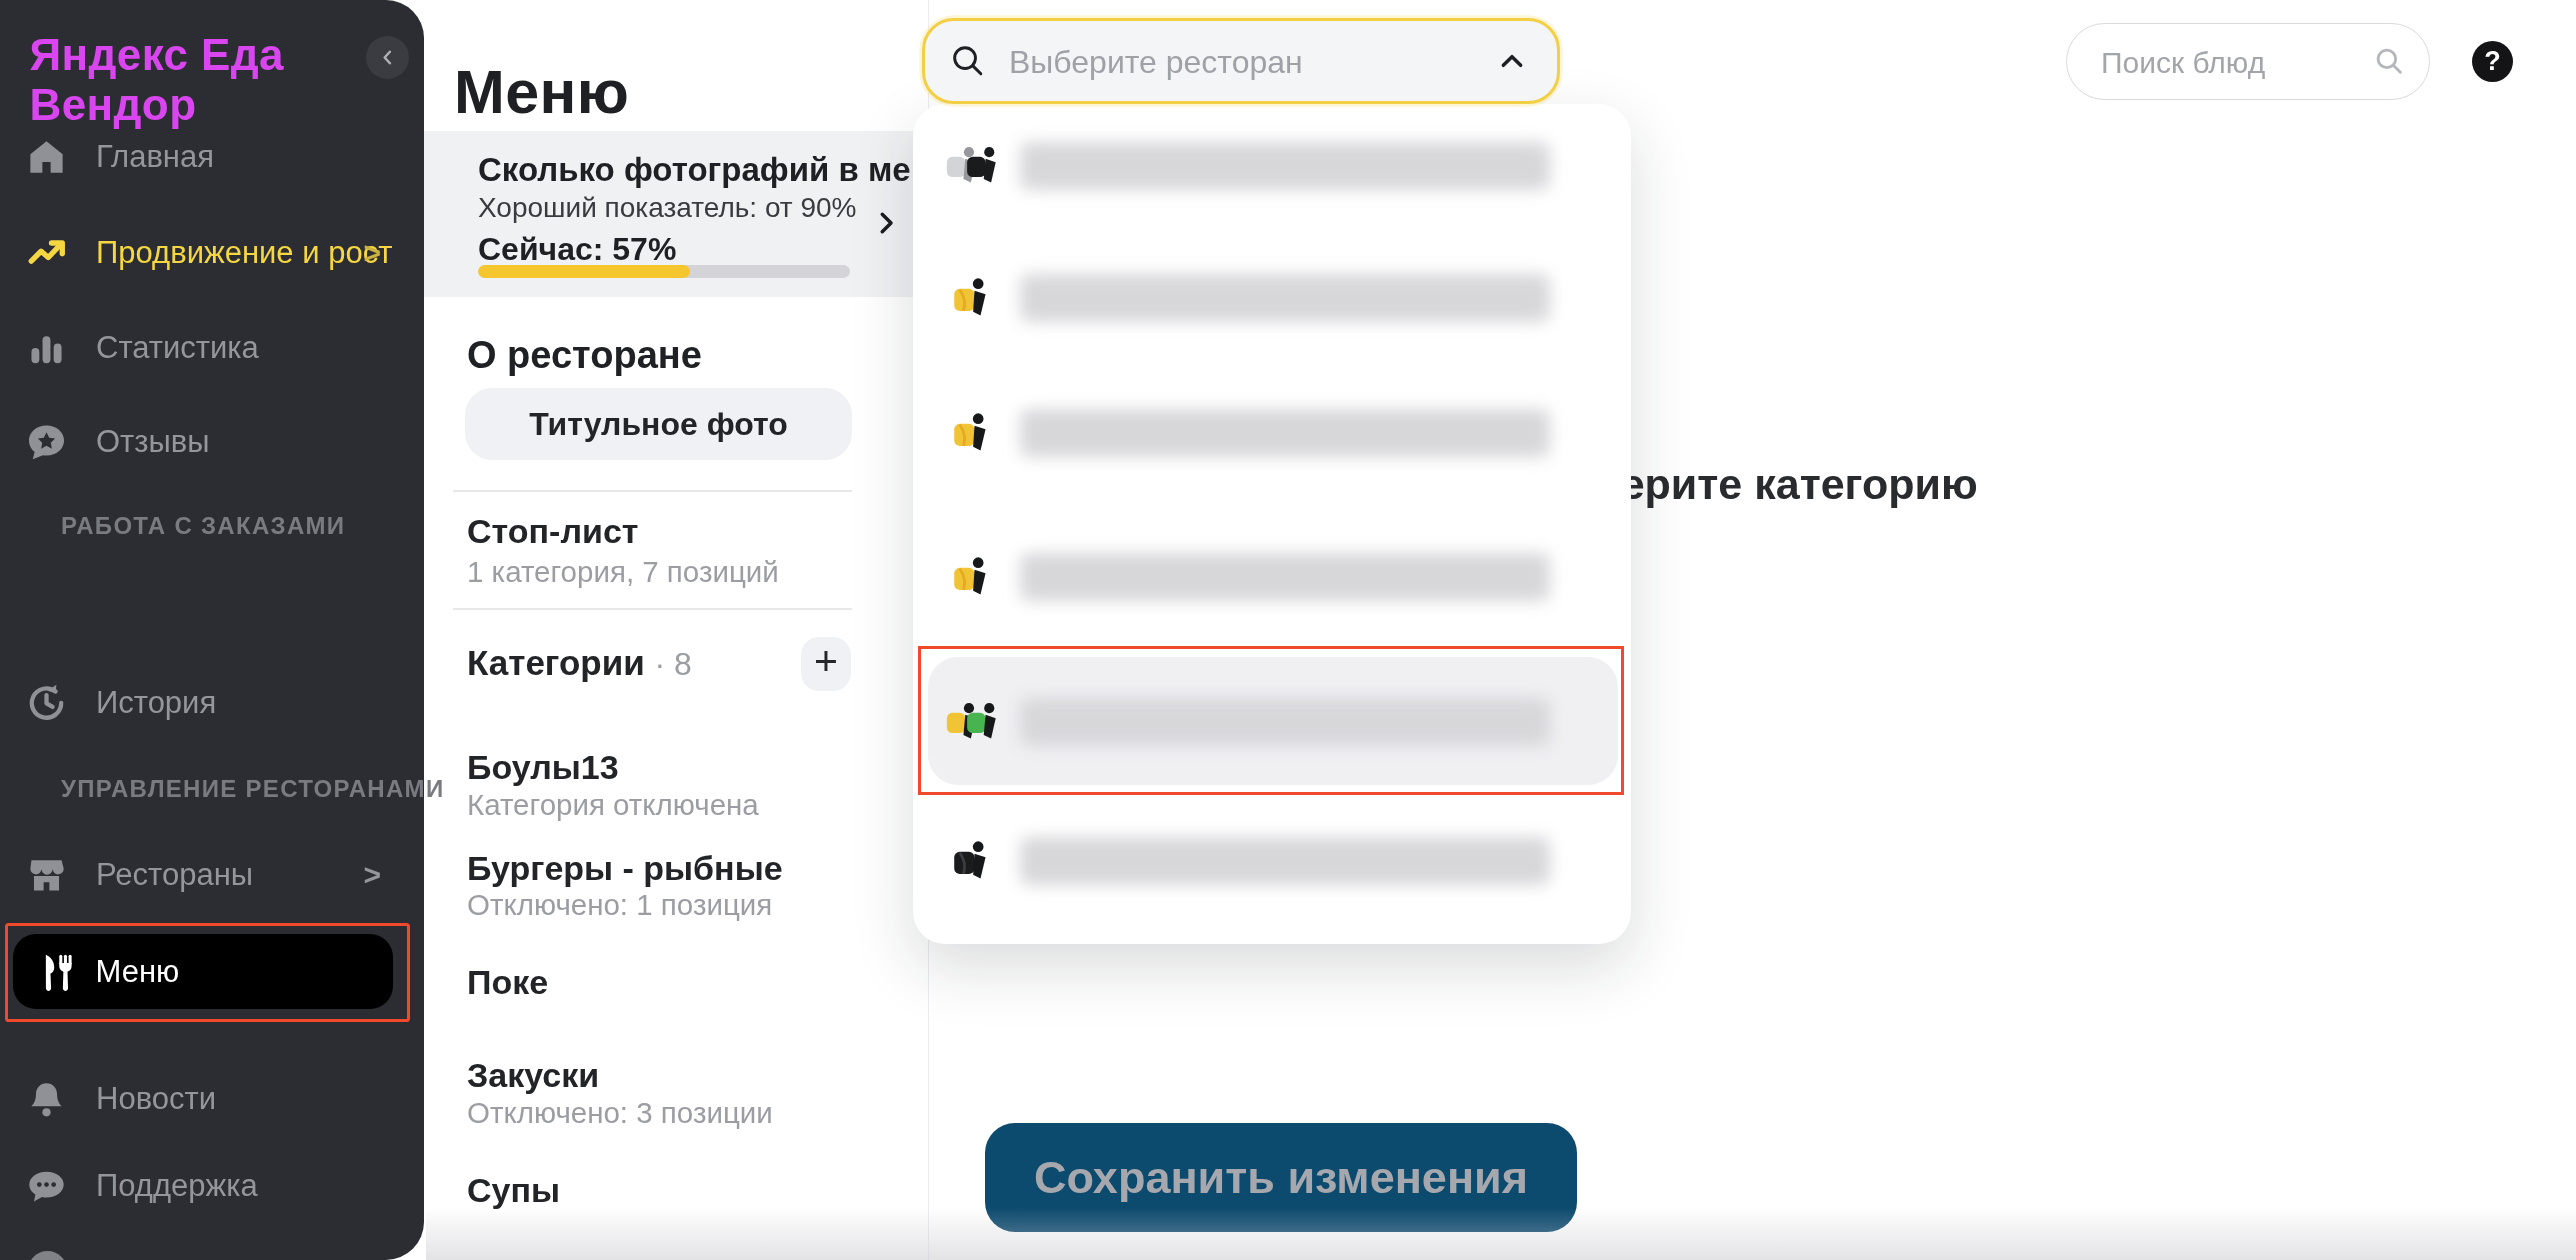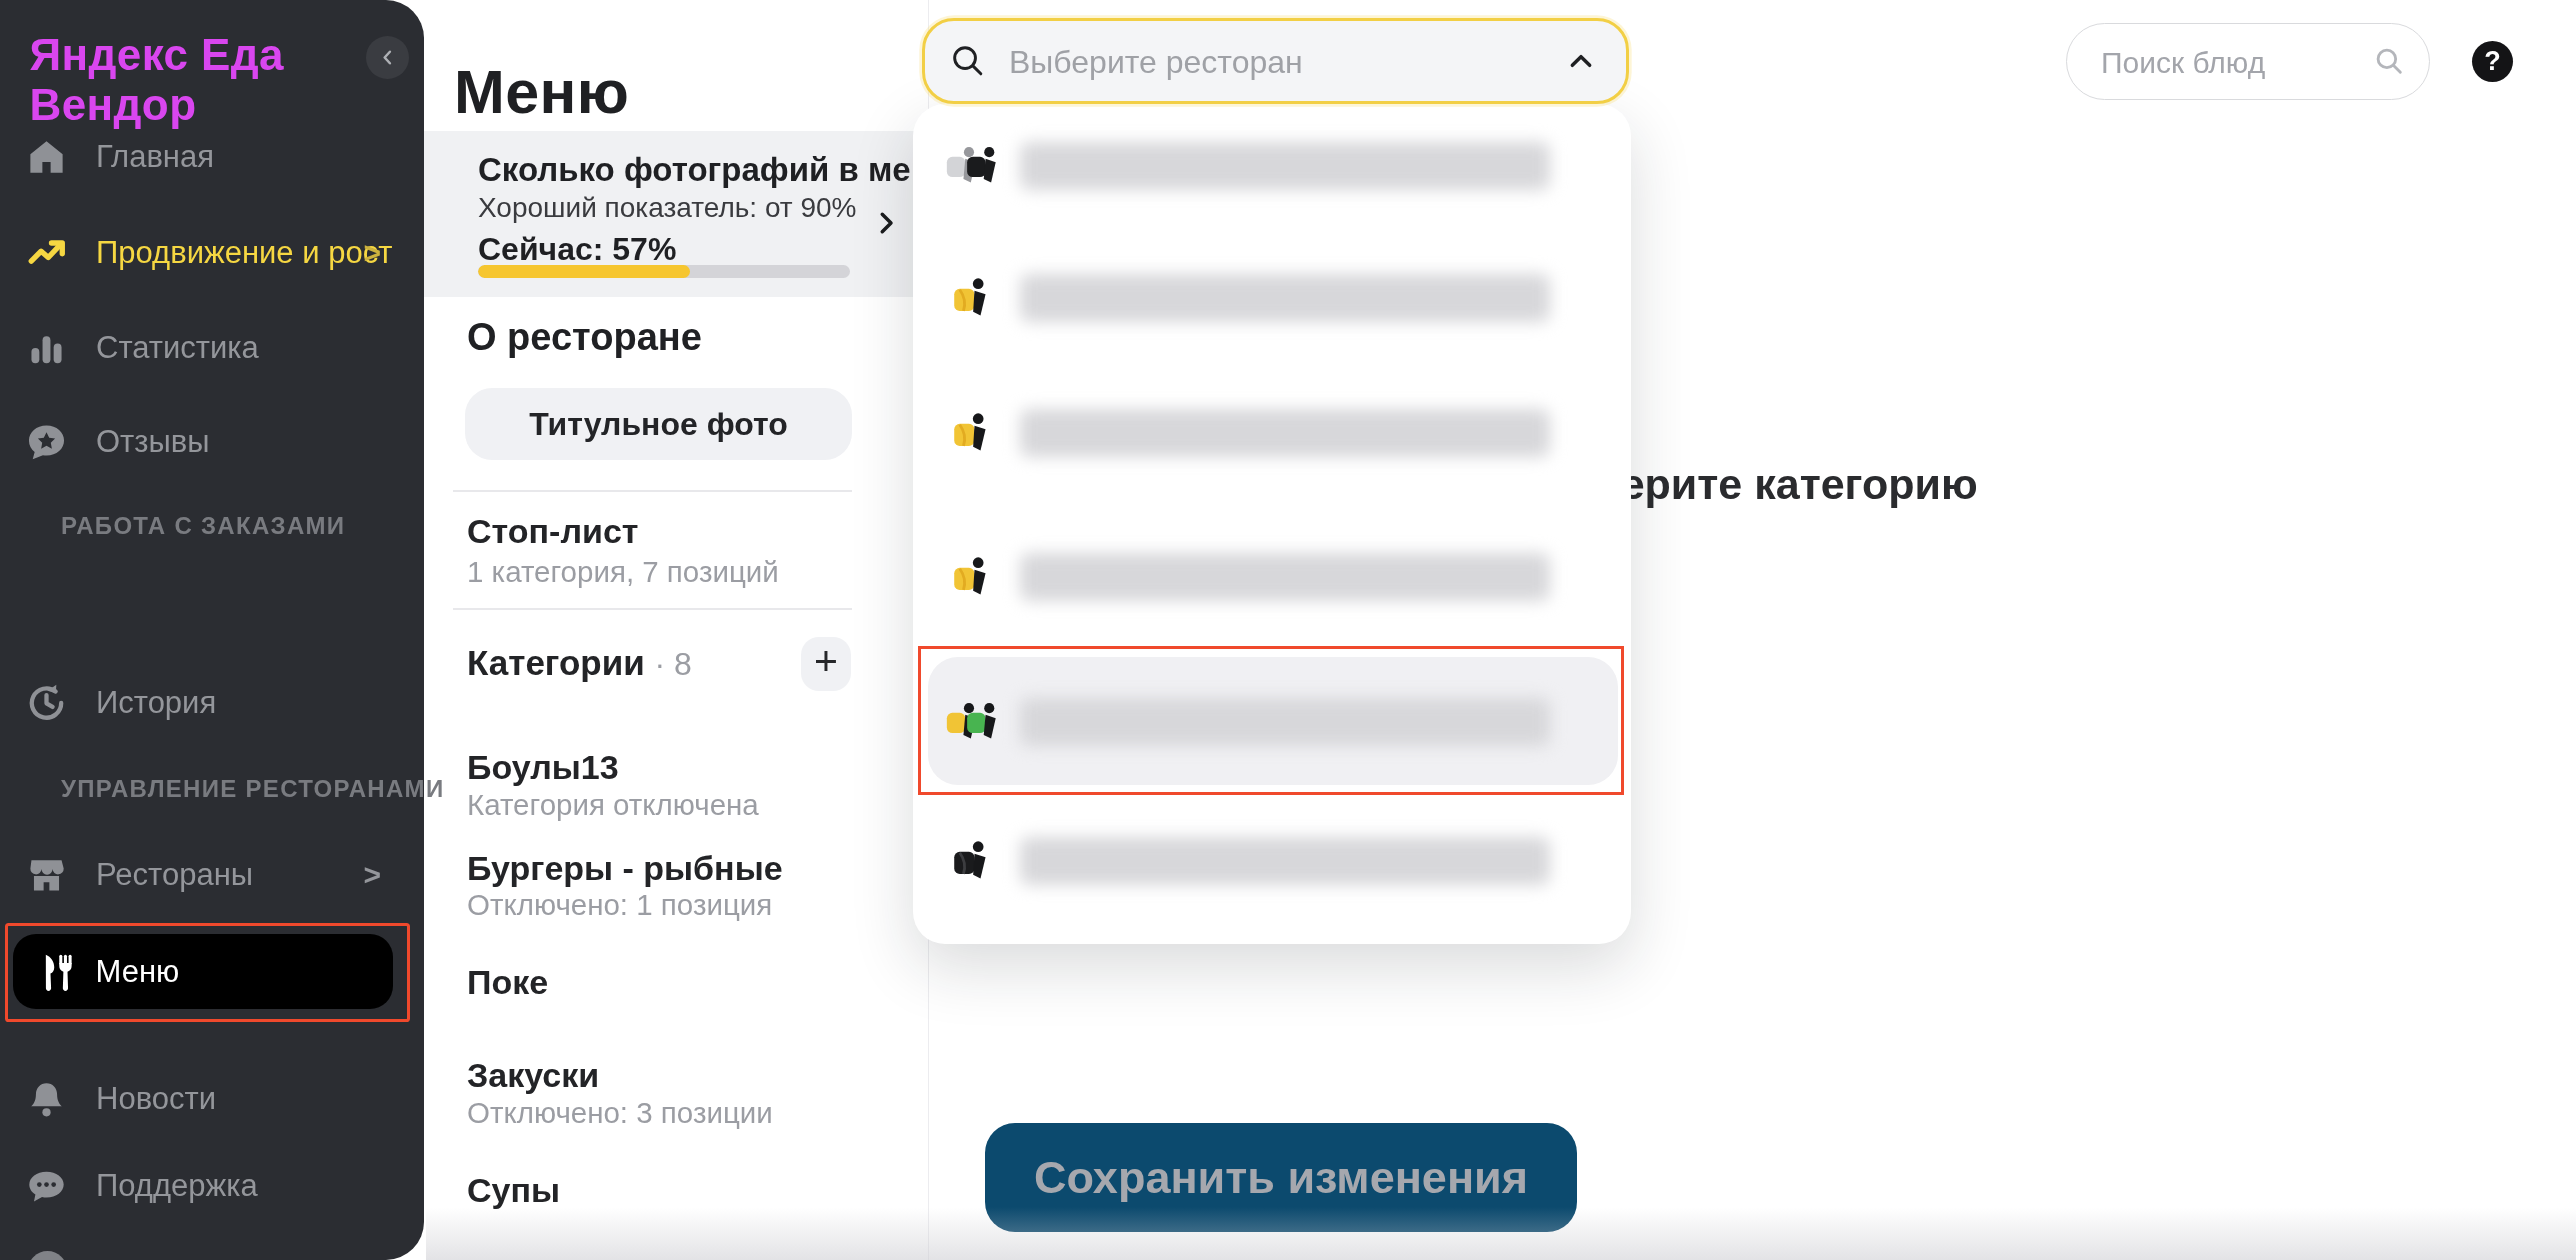--- a/index.html
+++ b/index.html
@@ -53,21 +53,21 @@
   
   .dish-search{position:absolute;left:2066px;top:23px;width:362px;height:75px;border:1.8px solid #d9dadd;
                border-radius:39px;background:#fff;z-index:3;}
   .dish-search input{position:absolute;left:32px;top:0;width:269px;height:100%;border:none;outline:none;
                background:transparent;font-size:30px;color:#3a3b3f;font-family:inherit;}
   .dish-search input::placeholder{color:#a3a5ab;}
   .dish-search .mag{position:absolute;right:23px;top:19.7px;color:#b4b6bb;}
   .help-btn{position:absolute;left:2472px;top:41px;width:41px;height:41px;border-radius:50%;background:#141416;
             border:none;color:#fff;font-size:27px;font-weight:bold;display:flex;align-items:center;justify-content:center;cursor:pointer;z-index:3;}
   
-  .rest-select{position:absolute;left:922px;top:18px;width:707px;height:86px;background:#f4f5f7;
+  .rest-select{position:absolute;left:922px;top:18px;width:638px;height:86px;background:#f4f5f7;
                border:3.6px solid #f2cf45;border-radius:32px;box-sizing:border-box;z-index:41;cursor:pointer;
                box-shadow:0 0 0 2.7px rgba(246,215,90,.25);}
   .rs-mag{position:absolute;left:23px;top:19.7px;color:#1f2023;}
   .rs-ph{position:absolute;left:84px;top:23px;font-size:32px;color:#9fa1a6;white-space:nowrap;}
   .rs-chev{position:absolute;right:29px;top:25px;color:#1f2023;}
   .dropdown-panel{position:absolute;left:913px;top:104px;width:718px;height:840px;background:#fff;
                   border-radius:32px;box-shadow:0 23px 63px rgba(25,28,40,.16);z-index:40;}
   .opt{position:absolute;left:0;width:718px;height:90px;cursor:pointer;}
   .opt-ico{position:absolute;left:32px;top:50%;transform:translateY(-50%);width:59px;height:45px;}
   .opt-bar{position:absolute;left:107px;top:50%;transform:translateY(-50%);width:530px;height:48px;
@@ -215,21 +215,21 @@
       <div class="pc-bar">
         <div class="pc-fill" style="width: 57%;"></div>
       </div>
       <span class="pc-chev">
         <svg width="30" height="30" viewBox="0 0 24 24">
             <path d="M9 5 L16 12 L9 19" fill="none" stroke="currentColor" stroke-width="2.8" stroke-linecap="round" stroke-linejoin="round"></path>
           </svg>
       </span>
     </div>
 
-    <div class="sec-heading" style="top:316px">О ресторане</div>
+    <div class="sec-heading" style="top:334px">О ресторане</div>
 
     <button class="gray-btn titlephoto-btn">Титульное фото</button>
 
     <div class="divider" style="top:490px"></div>
 
     <div class="item-title" style="top:512px">Стоп-лист</div>
     <div class="item-note" style="top:555px">1 категория, 7 позиций</div>
 
     <div class="divider" style="top:608px"></div>
 

